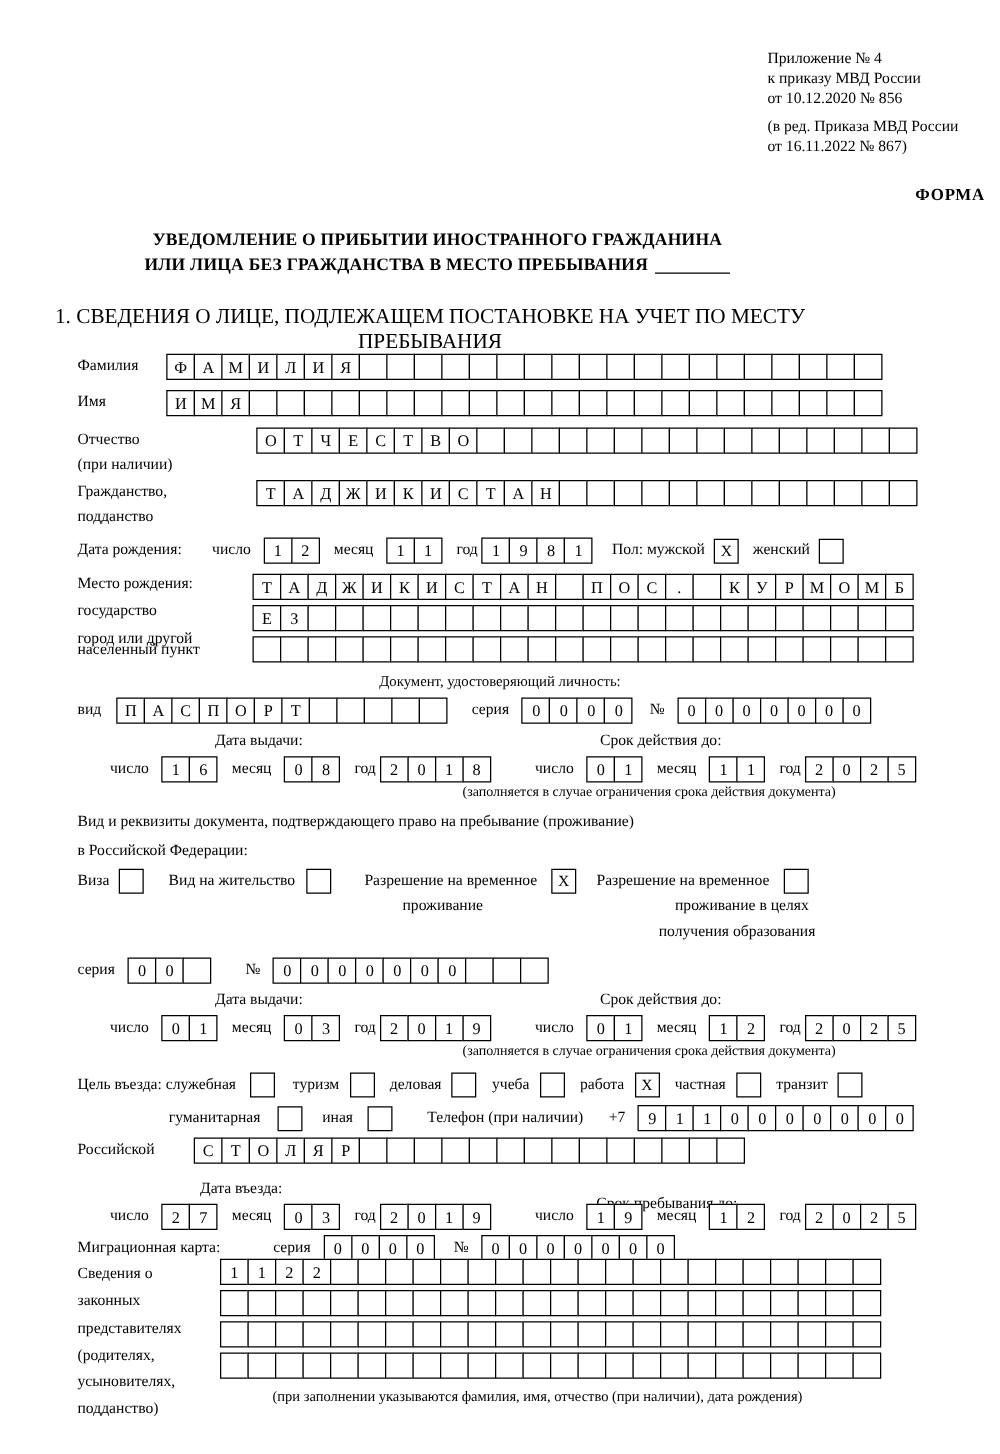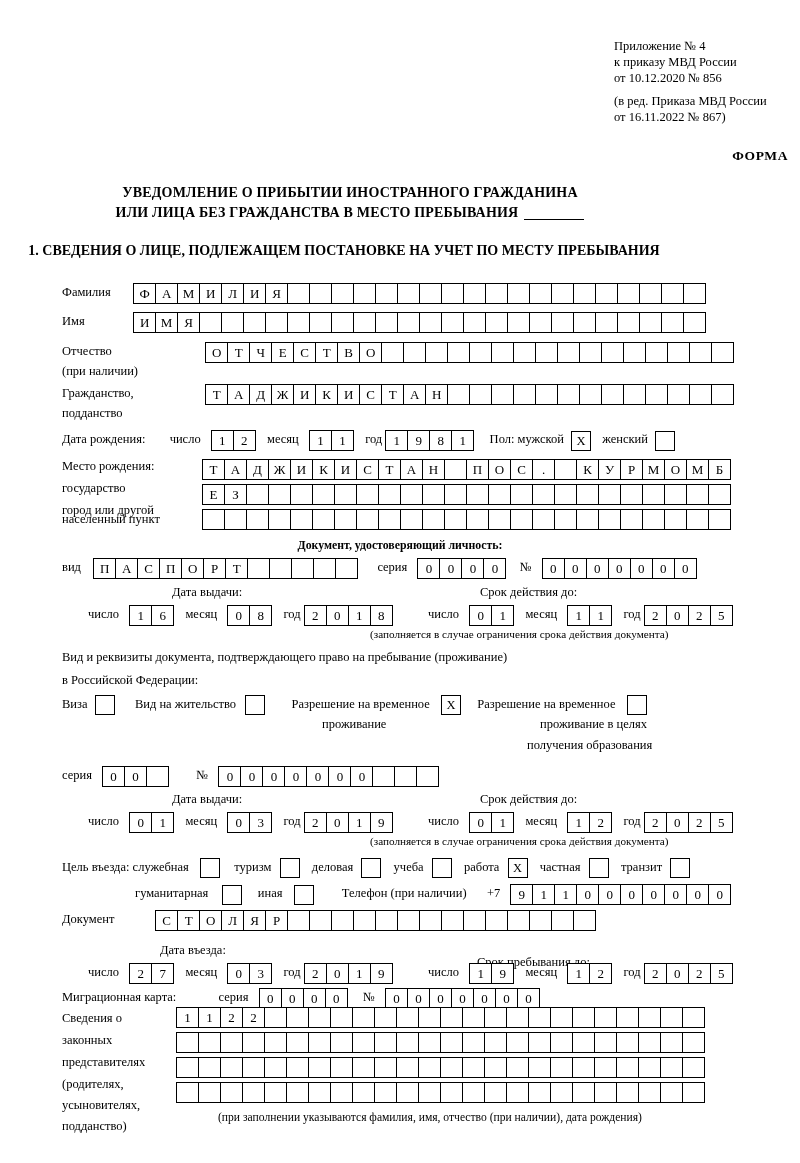--- a/index.html
+++ b/index.html
@@ -24,21 +24,21 @@
   }
 
   .title{
     position:absolute;top:183px;left:0;width:700px;text-align:center;
     font-weight:bold;font-size:14px;line-height:20px;letter-spacing:.2px;
   }
   .title .uline{display:inline-block;border-bottom:1px solid #000;width:60px;vertical-align:-3px;margin-left:6px;}
 
   .sect1{
     position:absolute;top:243px;left:0;width:688px;text-align:center;
-    font-weight:bold;font-size:14px;
+    font-weight:normal;font-size:17px;
   }
 
   
   .row{position:absolute;font-size:12.5px;line-height:15px;}
   .lbl{white-space:nowrap;}
 
   
   .cells{display:inline-flex;vertical-align:middle;}
   .cell{
     width:23px;height:21px;
@@ -50,21 +50,21 @@
     line-height:20px;
     font-family:"Liberation Serif", serif;
     background:#fff;
   }
   .cells.gap{margin-left:7px;}
   .box{
     display:inline-block;width:20px;height:20px;border:1px solid #000;
     box-sizing:border-box;vertical-align:middle;text-align:center;
     line-height:19px;font-size:12.5px;
   }
-  .b{font-weight:bold;}
+  .b{font-weight:normal;}
   .note{font-size:11.2px;}
 </style>
 </head>
 <body>
 
 <div class="page">
 
   <div class="hdr">
     <div>Приложение № 4</div>
     <div>к приказу МВД России</div>
@@ -543,21 +543,21 @@
         <span class="cell">0</span>
         <span class="cell">0</span>
         <span class="cell">0</span>
         <span class="cell">0</span>
         <span class="cell">0</span>
         <span class="cell">0</span>
       </span>
   </div>
 
   <div class="row" style="top:910px;left:62px;">
-    <span style="display:inline-block;width:90px;">Документ</span>
+    <span style="display:inline-block;width:90px;">Российской</span>
     <span class="cells" id="c-prof">
         <span class="cell">С</span>
         <span class="cell">Т</span>
         <span class="cell">О</span>
         <span class="cell">Л</span>
         <span class="cell">Я</span>
         <span class="cell">Р</span>
         <span class="cell"></span>
         <span class="cell"></span>
         <span class="cell"></span>

